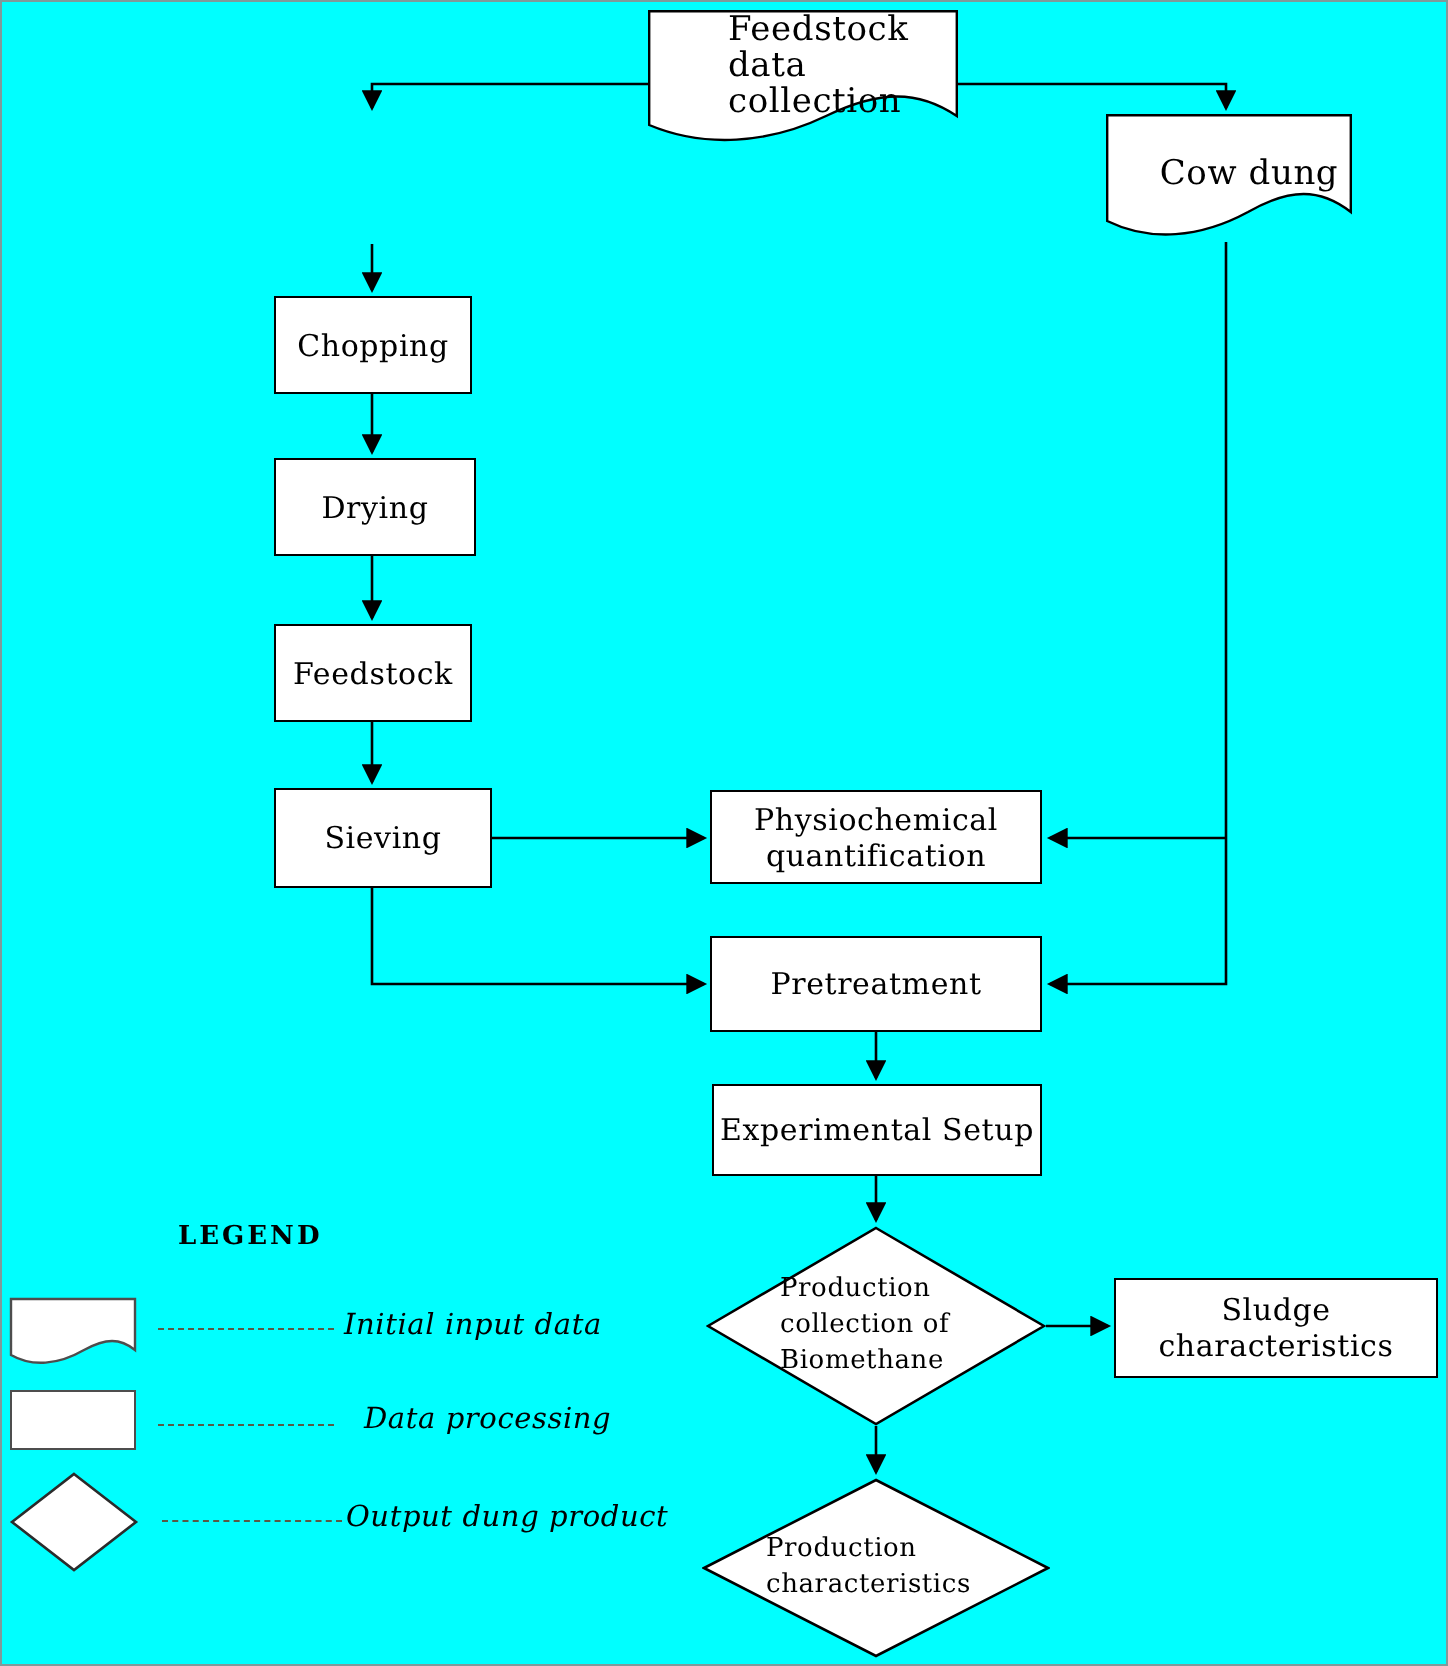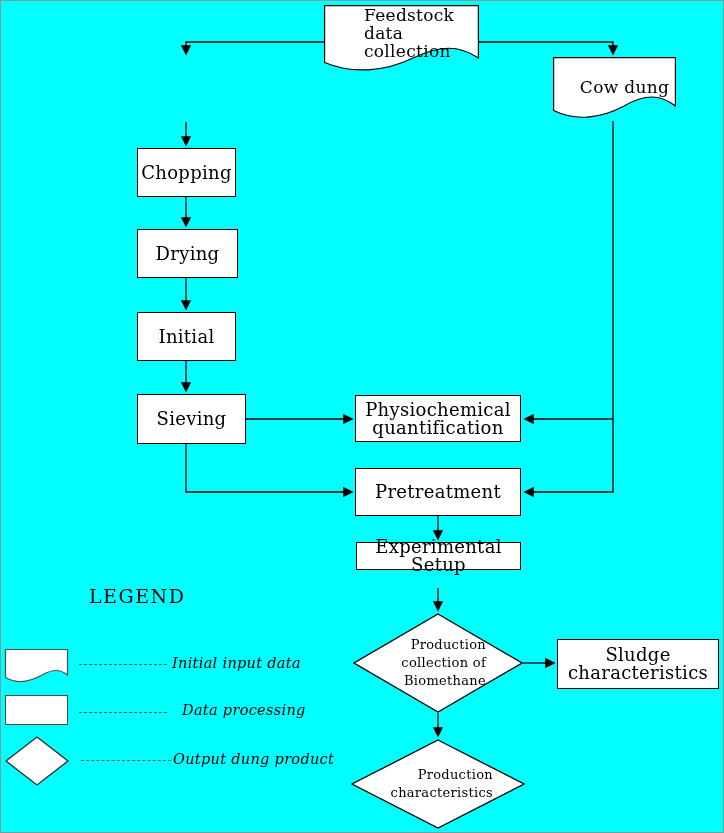--- a/index.html
+++ b/index.html
@@ -13,38 +13,38 @@
     font-family:"DejaVu Serif","Liberation Serif",serif;
     color:#000;
   }
   svg.connectors{position:absolute;left:0;top:0;width:724px;height:833px;}
   .node{position:absolute;}
   .rect-node{
     background:#ffffff;
     border:1.2px solid #000;
     display:flex;align-items:center;justify-content:center;
     text-align:center;
-    font-size:18px;line-height:18px;letter-spacing:0.3px;
+    font-size:15px;line-height:18px;letter-spacing:0.3px;
   }
   .doc-node svg{position:absolute;left:0;top:0;overflow:visible;}
   .doc-label{
     position:absolute;left:0;right:0;
     display:flex;align-items:center;justify-content:center;
     text-align:left;font-size:17px;line-height:18px;letter-spacing:0.3px;margin-left:20px;
   }
   .diamond-node svg{position:absolute;left:0;top:0;}
   .diamond-label{
     position:absolute;inset:0;
     display:flex;align-items:center;justify-content:center;
-    text-align:right;font-size:13px;line-height:18px;letter-spacing:0.3px;
+    text-align:left;font-size:13px;line-height:18px;letter-spacing:0.3px;
   }
   .diamond-label span{display:block;}
   .legend-title{
-    position:absolute;left:88px;top:584px;
-    font-size:19px;font-weight:normal;letter-spacing:1.5px;
+    position:absolute;left:88px;top:610px;
+    font-size:13px;font-weight:bold;letter-spacing:1.5px;
   }
   .legend-dash{
     position:absolute;height:0;
     border-top:1.4px dashed #5a5a46;
   }
   .legend-label{
     position:absolute;font-size:14.5px;letter-spacing:0.3px;white-space:nowrap;font-style:italic;
   }
   .legend-shape{position:absolute;}
   .legend-shape svg{overflow:visible;display:block;}
@@ -95,36 +95,36 @@
 
   <div class="node rect-node" style="left:136px;top:147px;width:99px;height:49px">
     <span>Chopping</span>
   </div>
 
   <div class="node rect-node" style="left:136px;top:228px;width:101px;height:49px">
     <span>Drying</span>
   </div>
 
   <div class="node rect-node" style="left:136px;top:311px;width:99px;height:49px">
-    <span>Initial</span>
+    <span>Feedstock</span>
   </div>
 
   <div class="node rect-node" style="left:136px;top:393px;width:109px;height:50px">
     <span>Sieving</span>
   </div>
 
   <div class="node rect-node" style="left:354px;top:394px;width:166px;height:47px">
     <span style="display:block;width:150px">Physiochemical quantification</span>
   </div>
 
   <div class="node rect-node" style="left:354px;top:467px;width:166px;height:48px">
     <span>Pretreatment</span>
   </div>
 
-  <div class="node rect-node" style="left:355px;top:541px;width:165px;height:28px">
+  <div class="node rect-node" style="left:355px;top:541px;width:165px;height:46px">
     <span>Experimental Setup</span>
   </div>
 
   <div class="node rect-node" style="left:556px;top:638px;width:162px;height:50px">
     <span>Sludge characteristics</span>
   </div>
 
   <div class="node diamond-node" style="left:352px;top:612px;width:170px;height:100px">
     <svg width="170" height="100">
       <polygon points="85,1 169,50 85,99 1,50" fill="#ffffff" stroke="#000" stroke-width="1.3"></polygon>

